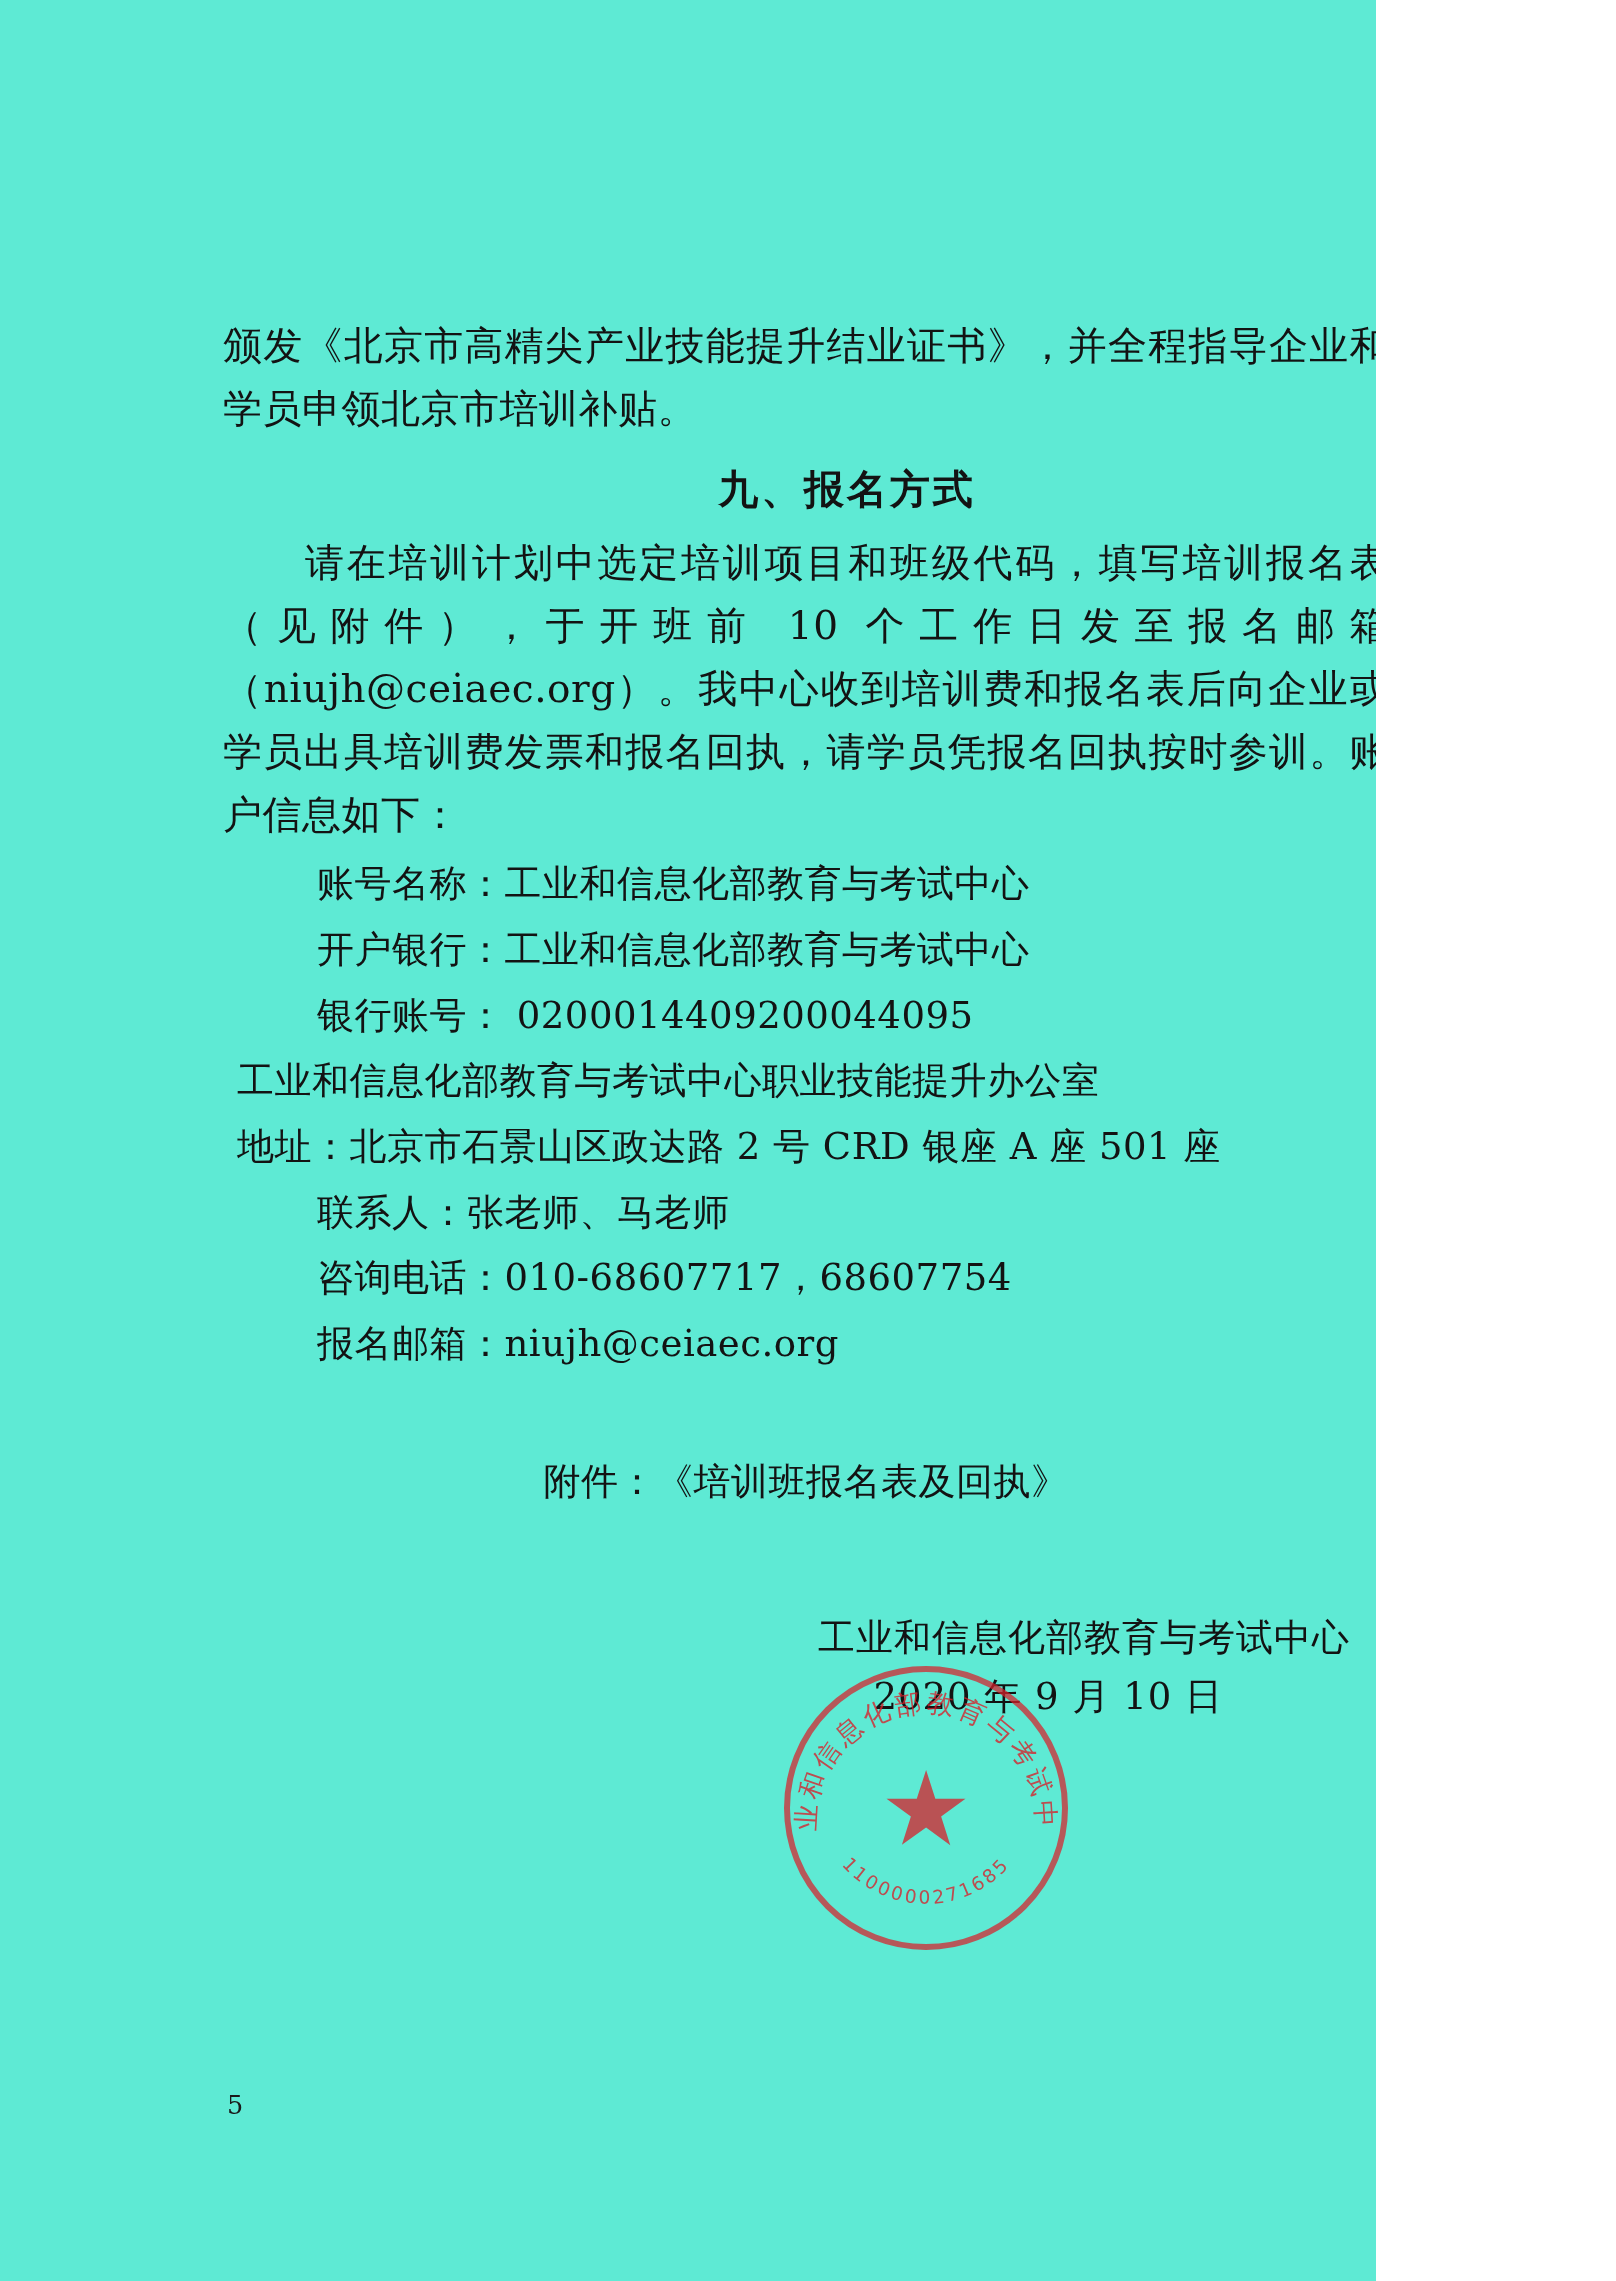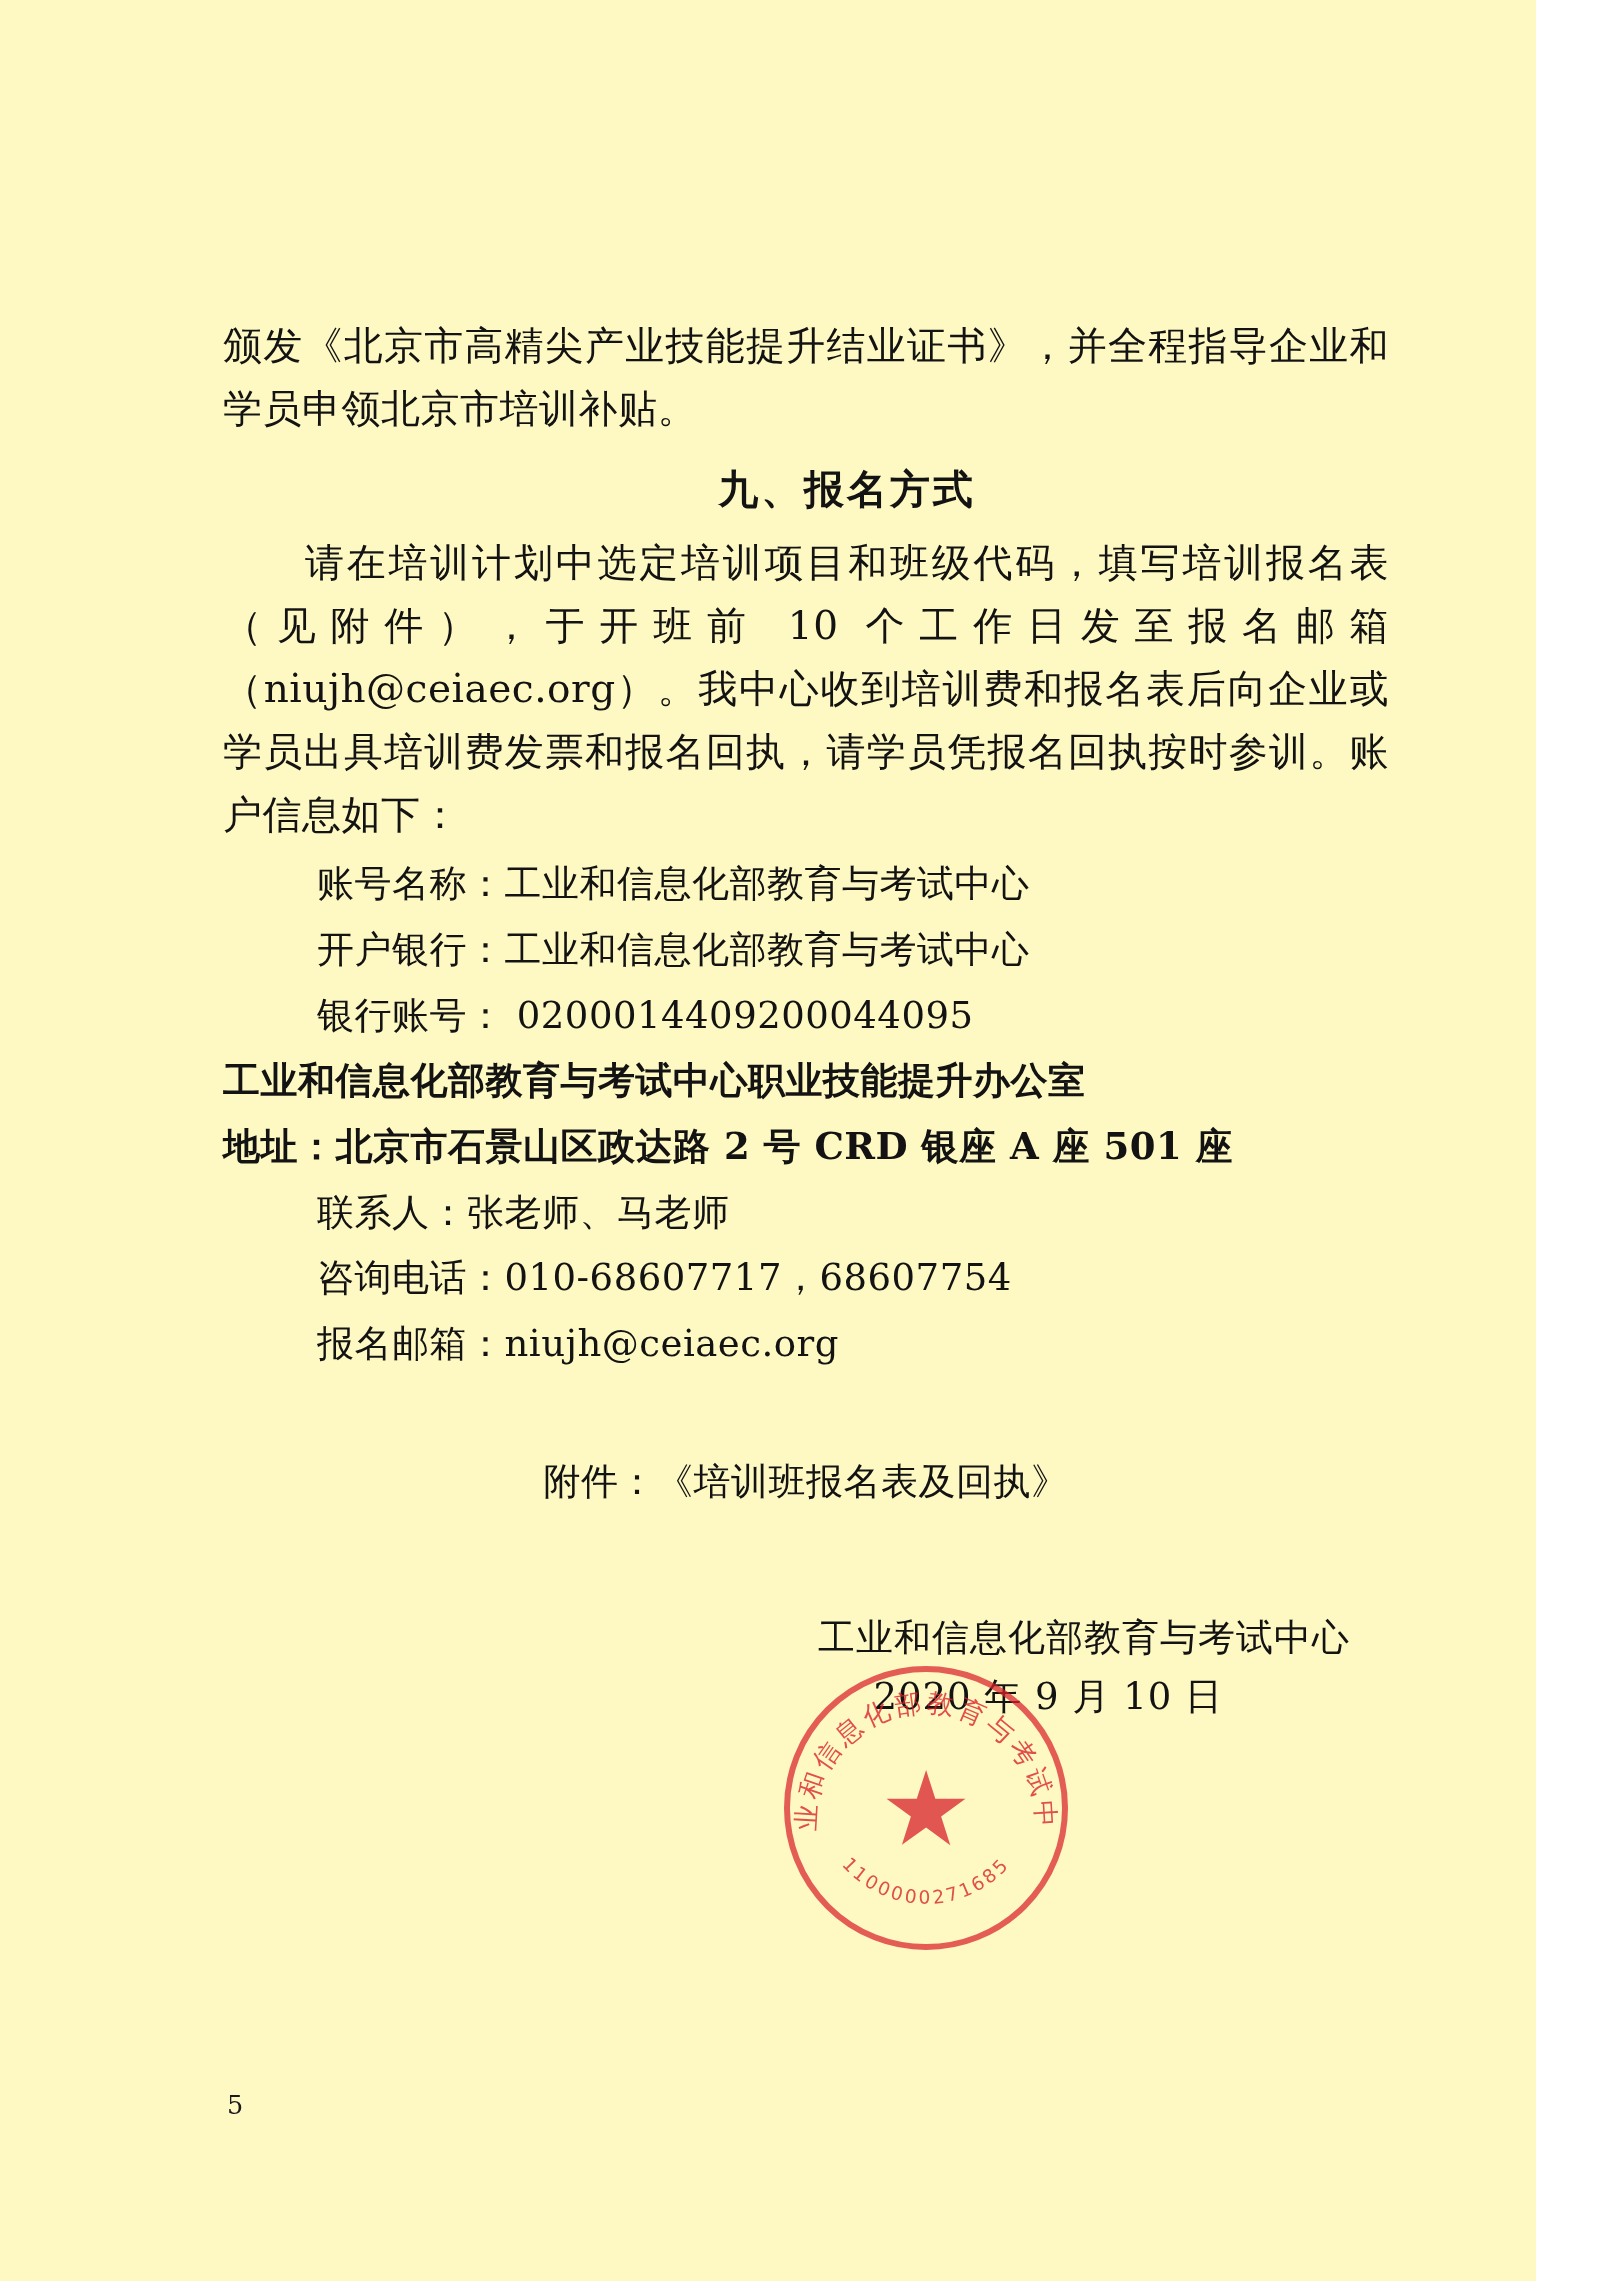--- a/index.html
+++ b/index.html
@@ -2,23 +2,23 @@
 <html lang="zh"><head>
 <meta charset="utf-8">
 <style>
   html, body {
     margin: 0;
     padding: 0;
     background: #fff;
   }
   .page {
     position: relative;
-    width: 1536px;
+    width: 1376px;
     height: 2282px;
-    background: #fef9c3;
+    background: #5eead4;
     font-family: "DejaVu Serif", "Liberation Serif", serif;
     color: #131313;
     overflow: hidden;
   }
   .content {
     position: absolute;
     left: 223px;
     top: 314px;
     width: 1166px;
   }
@@ -43,23 +43,22 @@
   }
   .info-line {
     font-size: 37px;
     line-height: 1.72;
     margin: 0 0 2px 94px;
     letter-spacing: 0.5px;
   }
   .contact-line {
     font-size: 37px;
     line-height: 1.72;
-    margin: 0 0 2px 0;
+    margin: 0 0 2px 14px;
     letter-spacing: 0.5px;
-    font-weight: bold;
   }
   .contact-line-indent {
     font-size: 37px;
     line-height: 1.72;
     margin: 0 0 2px 94px;
     letter-spacing: 0.5px;
   }
   .attachment {
     font-size: 37px;
     line-height: 1.7;

